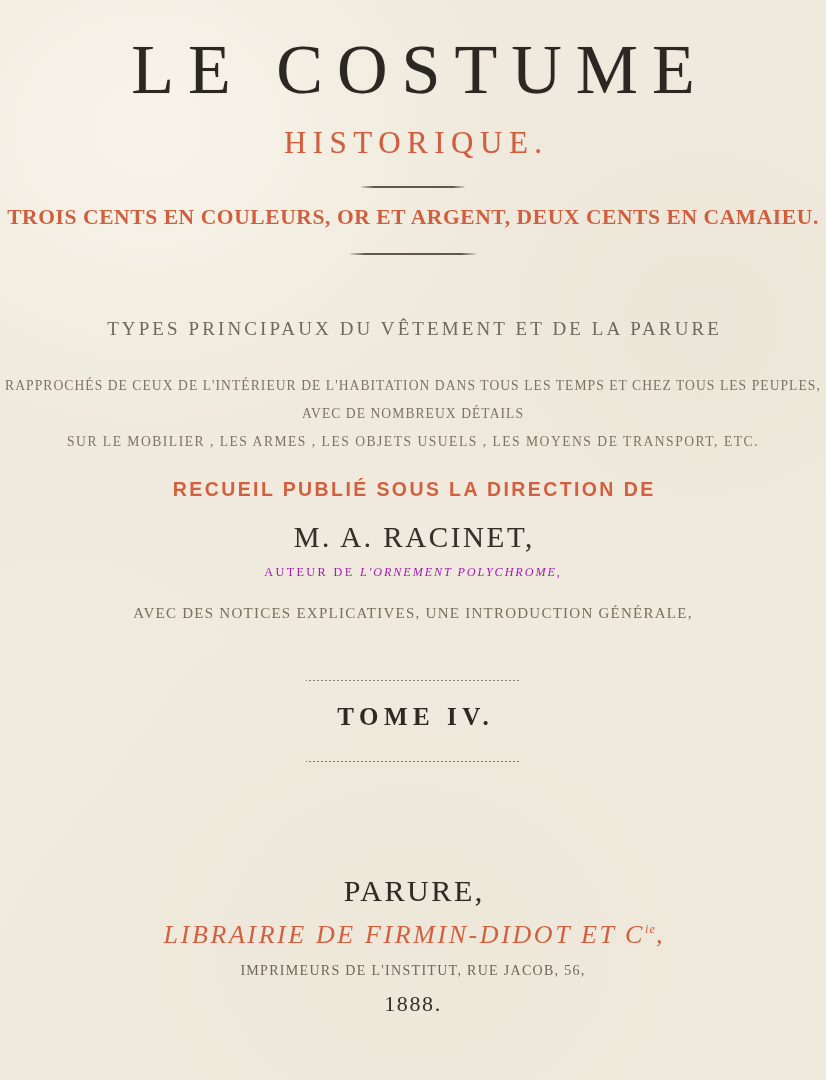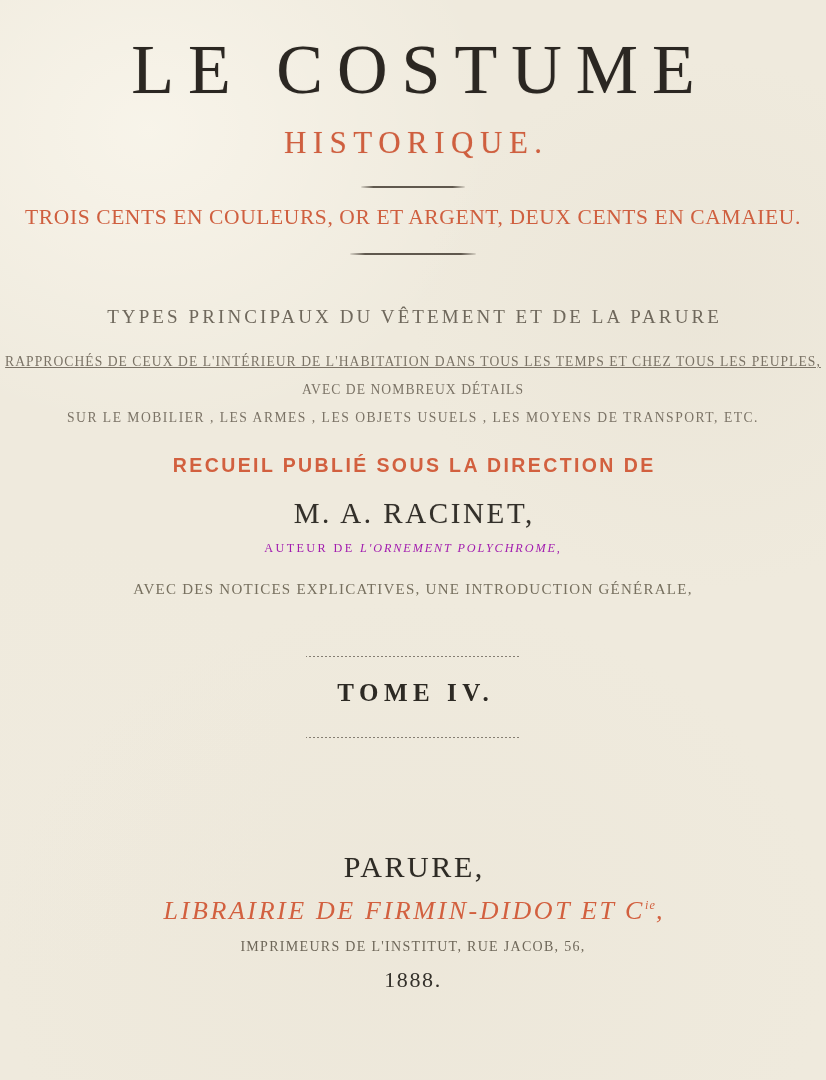--- a/index.html
+++ b/index.html
@@ -100,41 +100,41 @@
     font-weight: 400;
     color: #2f2b25;
     letter-spacing: 4px;
     text-indent: 4px;
     text-shadow: 0 0 1px rgba(60,52,44,0.25);
   }
   .planches-colors {
     margin: 0;
     padding-top: 17px;
     font-size: 21.5px;
-    font-weight: 400;
+    font-weight: 700;
     color: #cf5f3f;
     letter-spacing: 0.6px;
   }
 
   
   .types-line {
-    margin: 4px;
+    margin: 16px;
     padding-top: 47px;
     font-size: 19px;
     color: #6f685c;
     letter-spacing: 3.1px;
     text-indent: 3.1px;
   }
   .desc-line {
     margin: 0;
     font-size: 13.6px;
     color: #7b7366;
     letter-spacing: 1.05px;
   }
-  .desc-1 { padding-top: 22px; text-decoration: underline; }
+  .desc-1 { padding-top: 22px; }
   .desc-2 { padding-top: 12px; }
   .desc-3 { padding-top: 12px; letter-spacing: 1.5px; }
 
   
   .direction {
     margin: 0;
     padding-top: 28px;
     font-family: "Liberation Sans", "DejaVu Sans", sans-serif;
     font-size: 19.5px;
     font-weight: 700;

